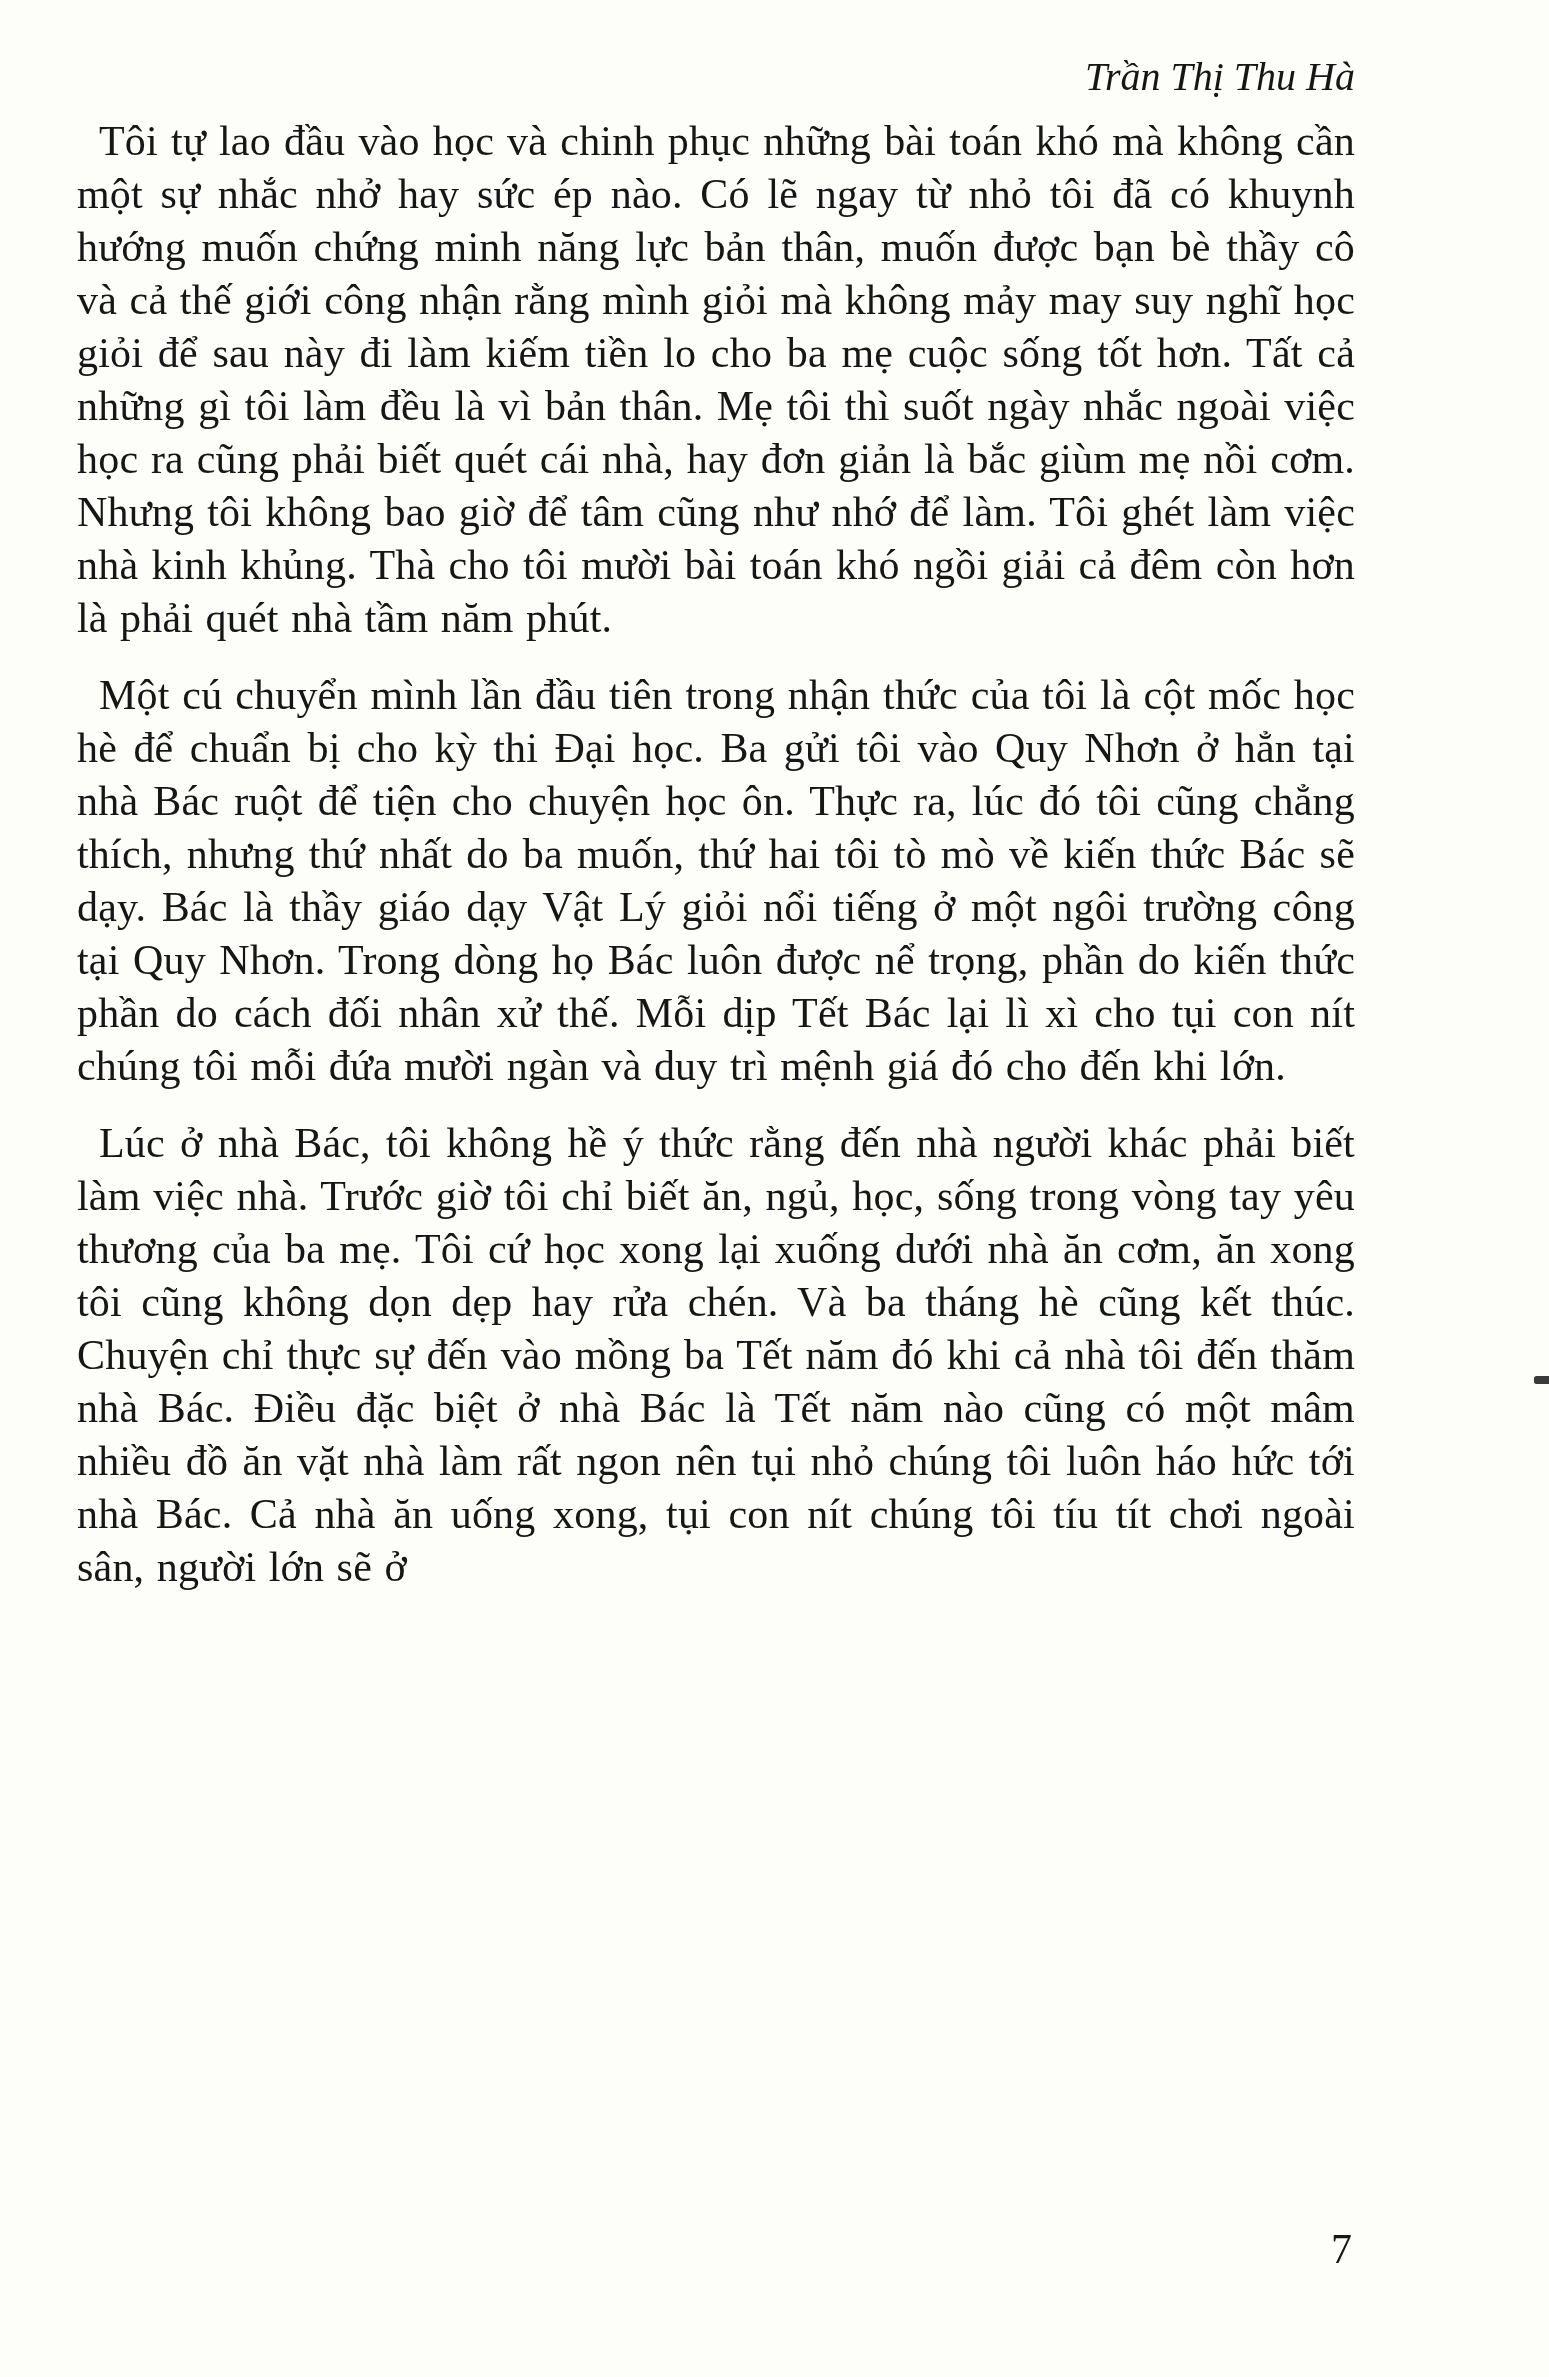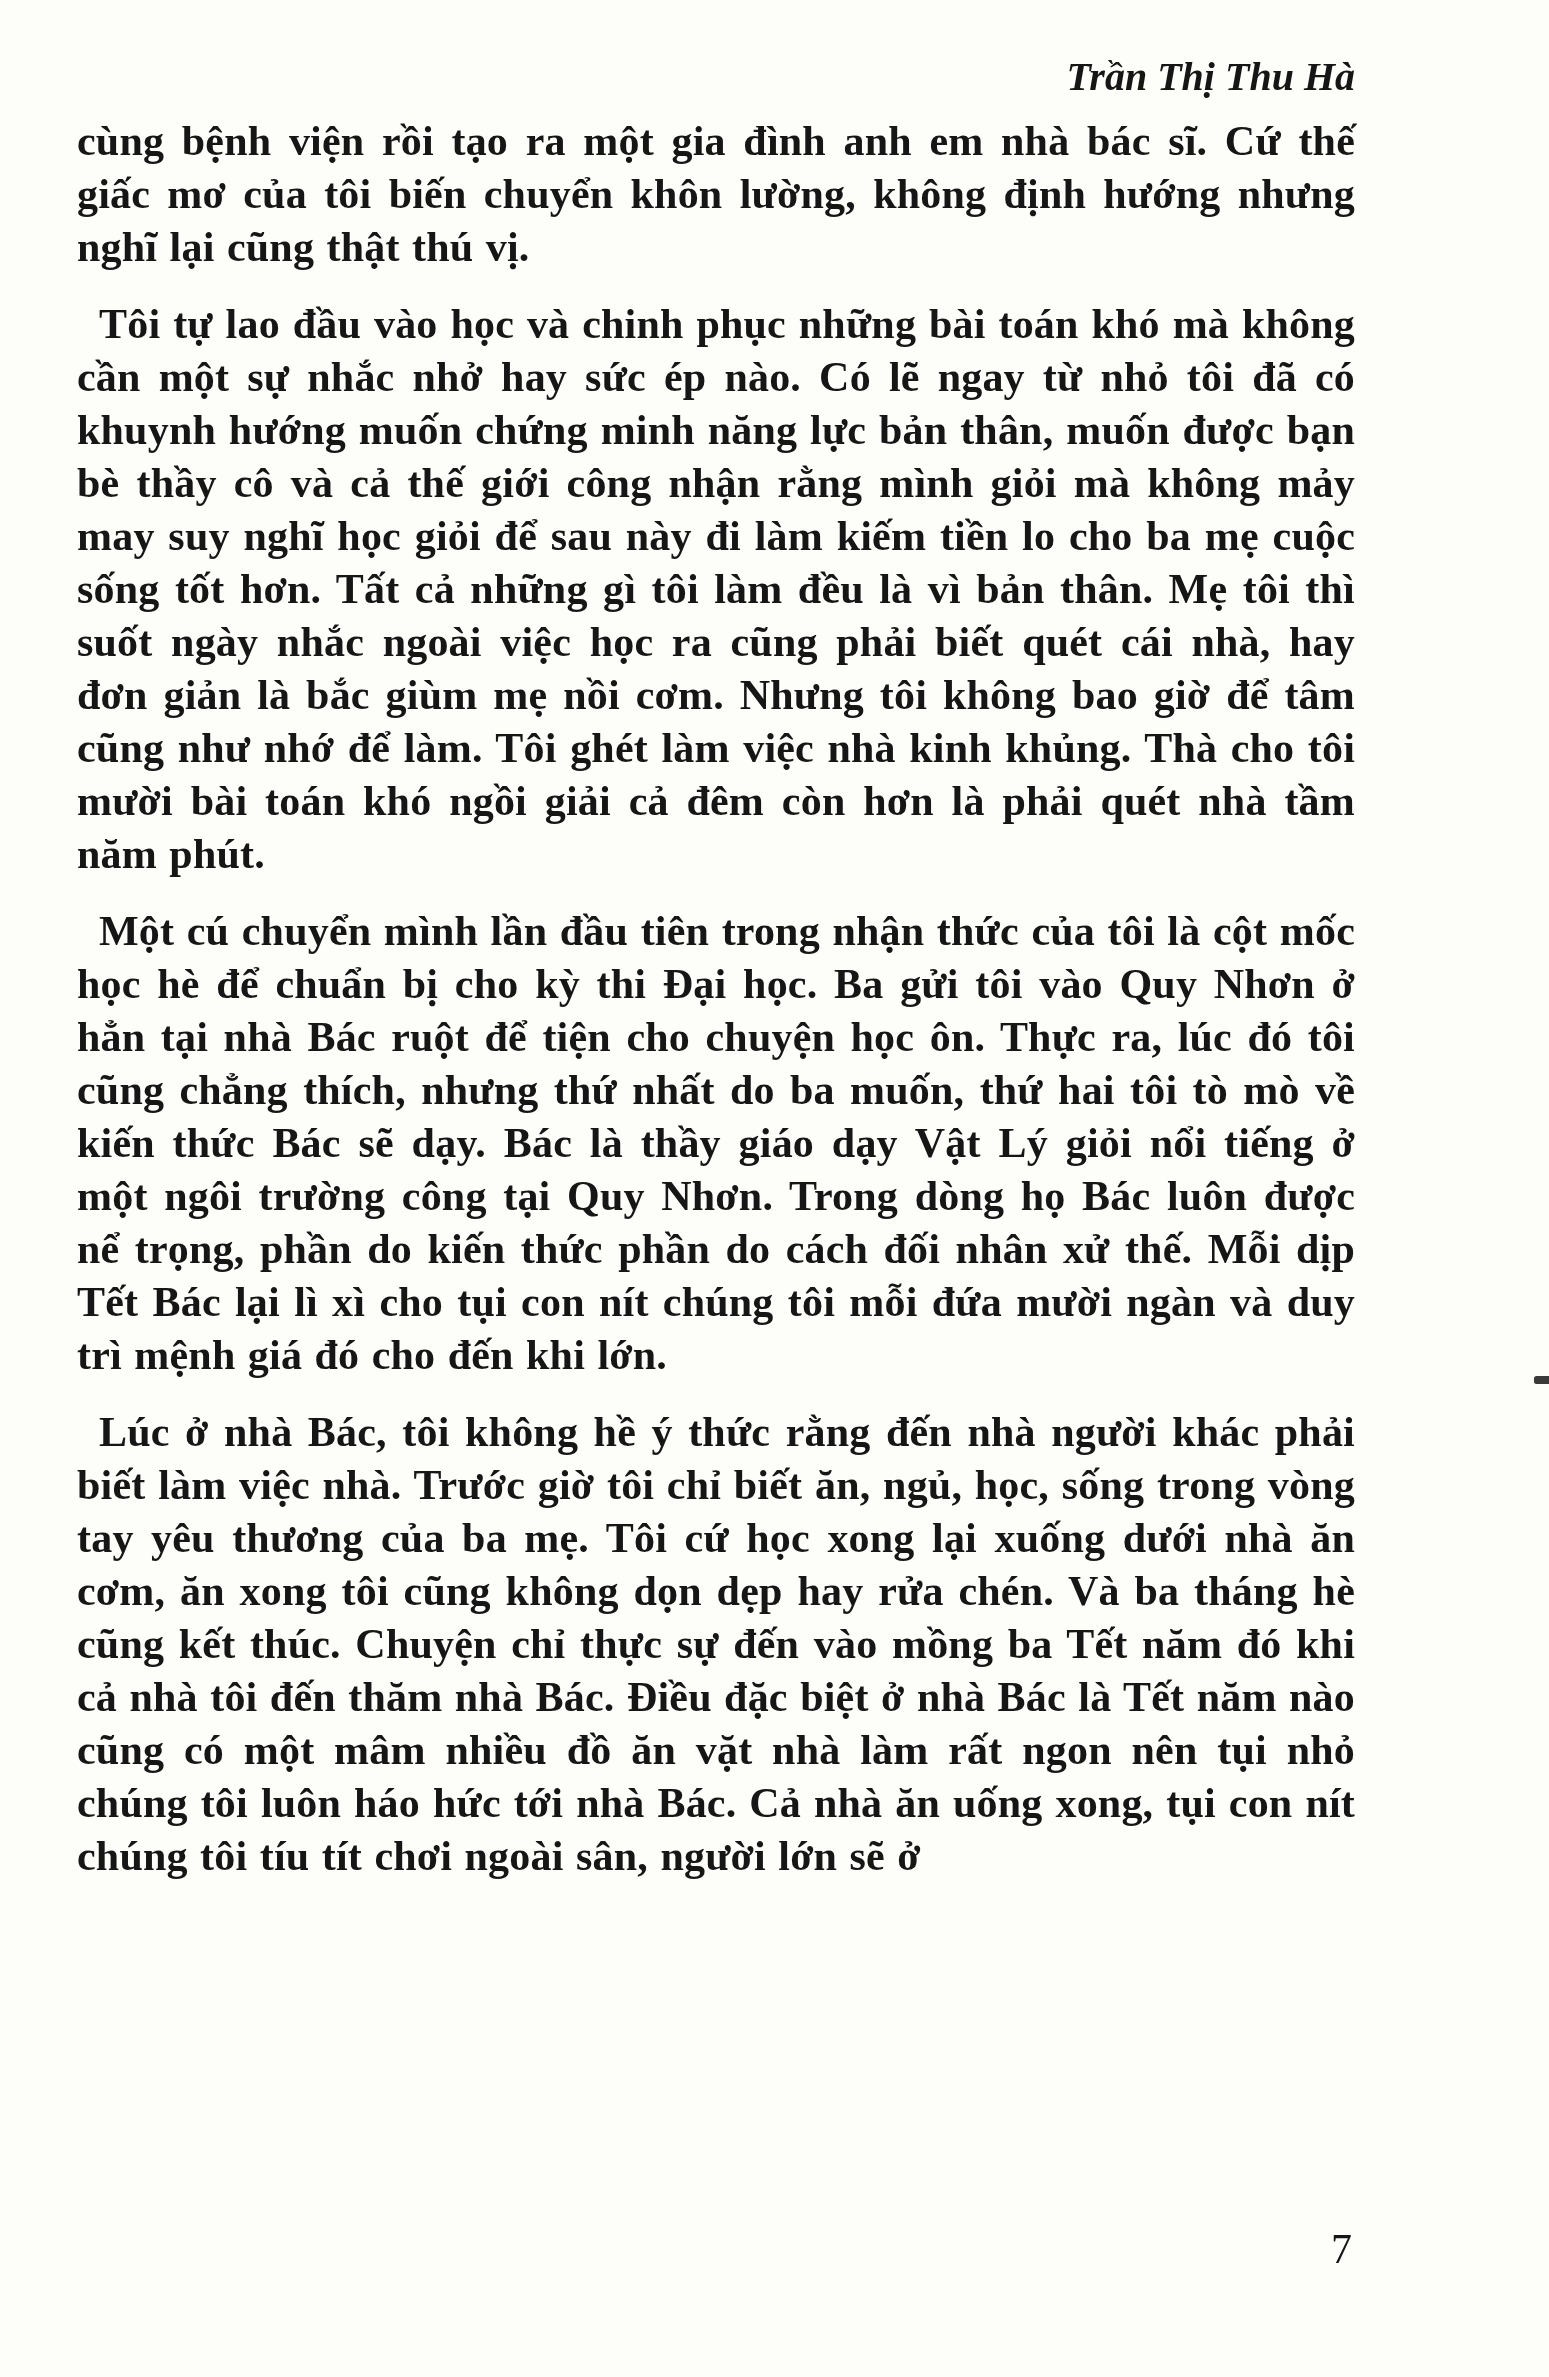--- a/index.html
+++ b/index.html
@@ -17,21 +17,20 @@
     font-family: "Liberation Serif", "DejaVu Serif", serif;
     color: #161616;
     overflow: hidden;
     box-sizing: border-box;
   }
   .content {
     position: absolute;
     top: 52px;
     left: 77px;
     right: 194px;
-    font-weight: bold;
   }
   .running-head {
     text-align: right;
     font-style: italic;
     font-size: 40px;
     line-height: 50px;
     margin: 0 0 13.4px 0;
   }
   p.body-para {
     font-size: 42px;
@@ -64,21 +63,20 @@
     border-radius: 2.5px 0 0 2.5px;
   }
 </style>
 </head>
 <body>
 
 <div class="page">
   <div class="content">
     <div class="running-head">Trần Thị Thu Hà</div>
 
-    <p class="body-para">cùng bệnh viện rồi tạo ra một gia đình anh em nhà bác sĩ. Cứ thế giấc mơ của tôi biến chuyển khôn lường, không định hướng nhưng nghĩ lại cũng thật thú vị.</p>
 
     <p class="body-para indented">Tôi tự lao đầu vào học và chinh phục những bài toán khó mà không cần một sự nhắc nhở hay sức ép nào. Có lẽ ngay từ nhỏ tôi đã có khuynh hướng muốn chứng minh năng lực bản thân, muốn được bạn bè thầy cô và cả thế giới công nhận rằng mình giỏi mà không mảy may suy nghĩ học giỏi để sau này đi làm kiếm tiền lo cho ba mẹ cuộc sống tốt hơn. Tất cả những gì tôi làm đều là vì bản thân. Mẹ tôi thì suốt ngày nhắc ngoài việc học ra cũng phải biết quét cái nhà, hay đơn giản là bắc giùm mẹ nồi cơm. Nhưng tôi không bao giờ để tâm cũng như nhớ để làm. Tôi ghét làm việc nhà kinh khủng. Thà cho tôi mười bài toán khó ngồi giải cả đêm còn hơn là phải quét nhà tầm năm phút.</p>
 
     <p class="body-para indented">Một cú chuyển mình lần đầu tiên trong nhận thức của tôi là cột mốc học hè để chuẩn bị cho kỳ thi Đại học. Ba gửi tôi vào Quy Nhơn ở hẳn tại nhà Bác ruột để tiện cho chuyện học ôn. Thực ra, lúc đó tôi cũng chẳng thích, nhưng thứ nhất do ba muốn, thứ hai tôi tò mò về kiến thức Bác sẽ dạy. Bác là thầy giáo dạy Vật Lý giỏi nổi tiếng ở một ngôi trường công tại Quy Nhơn. Trong dòng họ Bác luôn được nể trọng, phần do kiến thức phần do cách đối nhân xử thế. Mỗi dịp Tết Bác lại lì xì cho tụi con nít chúng tôi mỗi đứa mười ngàn và duy trì mệnh giá đó cho đến khi lớn.</p>
 
     <p class="body-para indented">Lúc ở nhà Bác, tôi không hề ý thức rằng đến nhà người khác phải biết làm việc nhà. Trước giờ tôi chỉ biết ăn, ngủ, học, sống trong vòng tay yêu thương của ba mẹ. Tôi cứ học xong lại xuống dưới nhà ăn cơm, ăn xong tôi cũng không dọn dẹp hay rửa chén. Và ba tháng hè cũng kết thúc. Chuyện chỉ thực sự đến vào mồng ba Tết năm đó khi cả nhà tôi đến thăm nhà Bác. Điều đặc biệt ở nhà Bác là Tết năm nào cũng có một mâm nhiều đồ ăn vặt nhà làm rất ngon nên tụi nhỏ chúng tôi luôn háo hức tới nhà Bác. Cả nhà ăn uống xong, tụi con nít chúng tôi tíu tít chơi ngoài sân, người lớn sẽ ở</p>
   </div>
 
   <div class="scan-artifact"></div>
 

